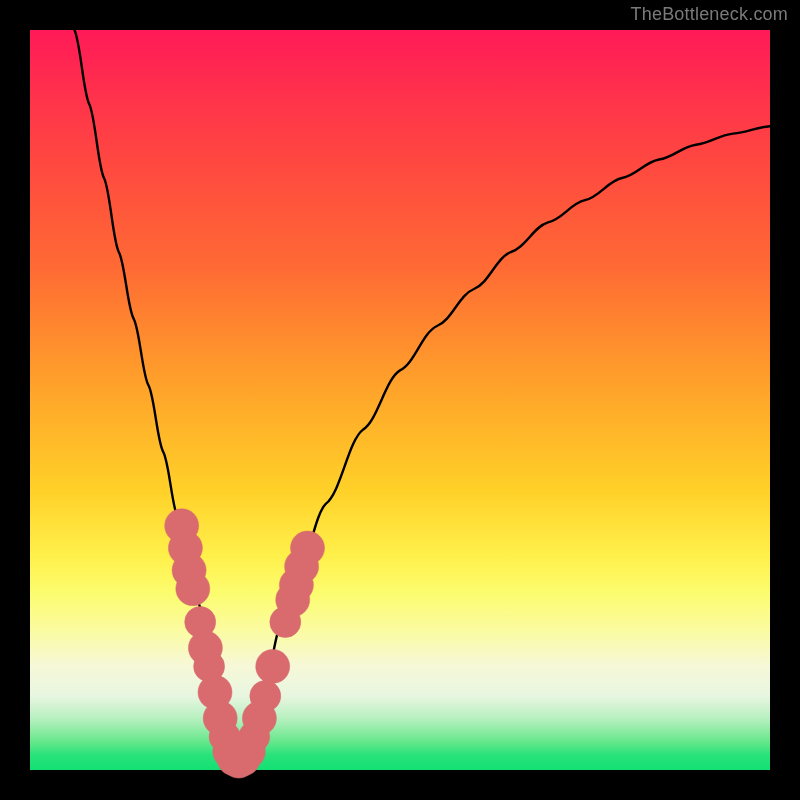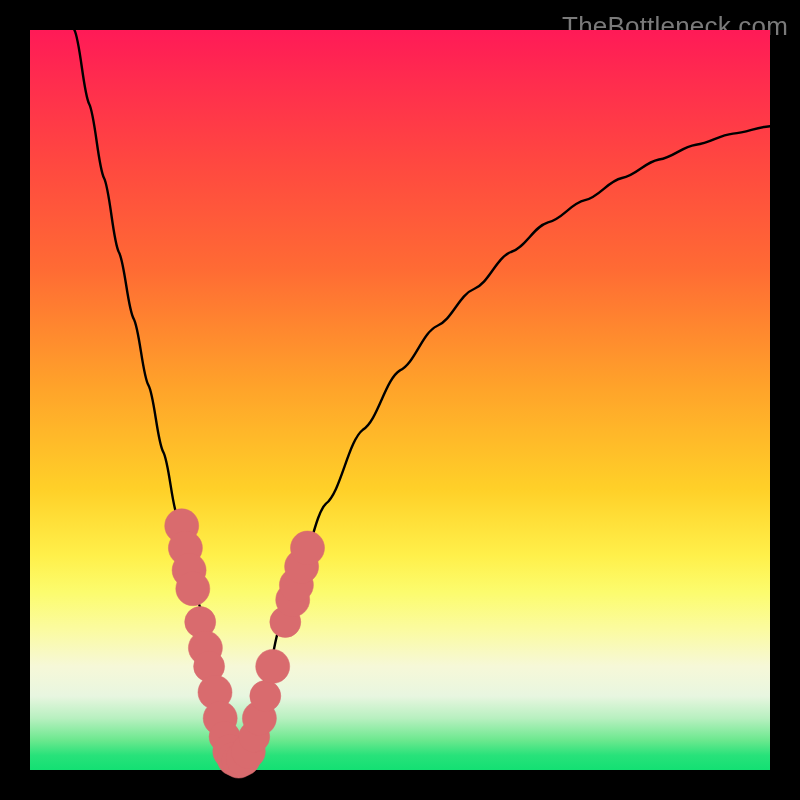--- a/index.html
+++ b/index.html
@@ -40,24 +40,24 @@
       #f6f8d8 86%,
       #e8f6e0 90%,
       #b8f0c0 93%,
       #6be88e 96%,
       #28e27a 98%,
       #13e073 100%
     );
   }
   .watermark {
     position: absolute;
-    top: 11px;
+    top: 4px;
     right: 12px;
     color: #7a7a7a;
-    font-size: 26px;
+    font-size: 18px;
     letter-spacing: 0.2px;
     user-select: none;
   }
   svg.curve {
     position: absolute;
     left: 0;
     top: 0;
     width: 740px;
     height: 740px;
     overflow: visible;

